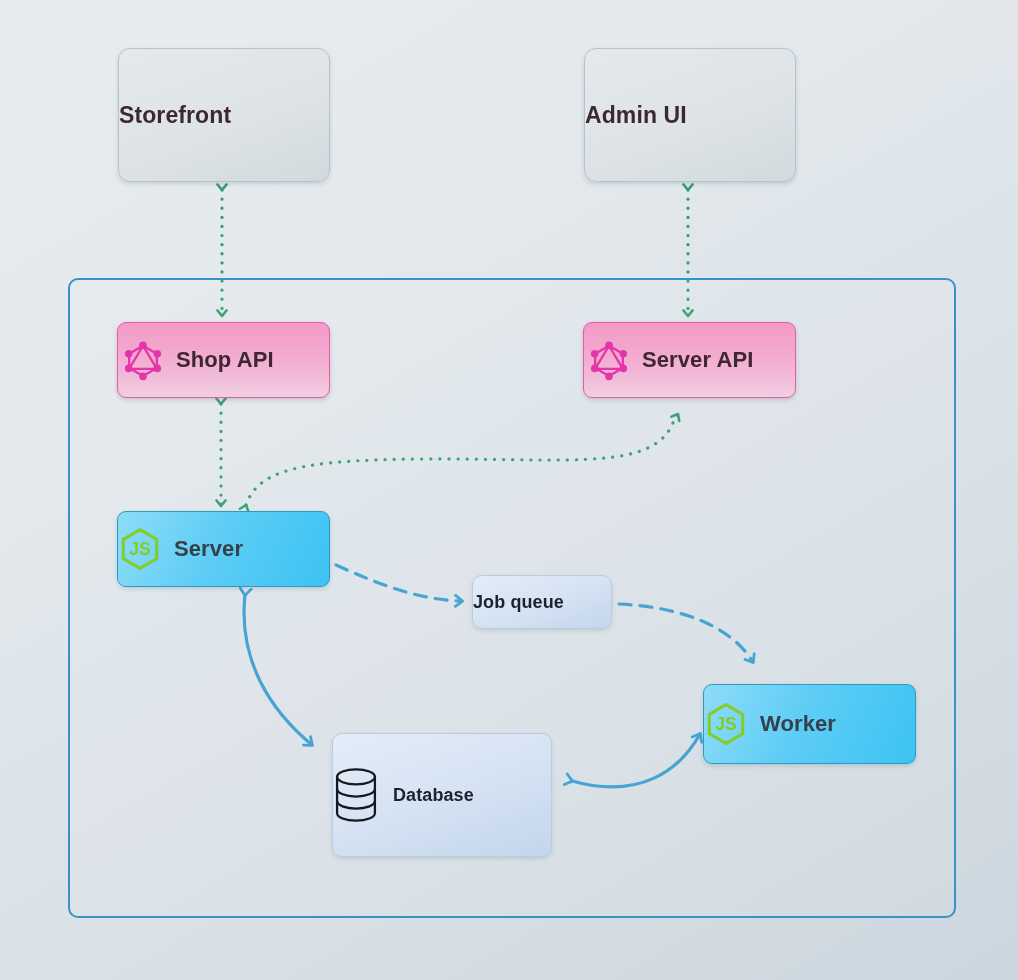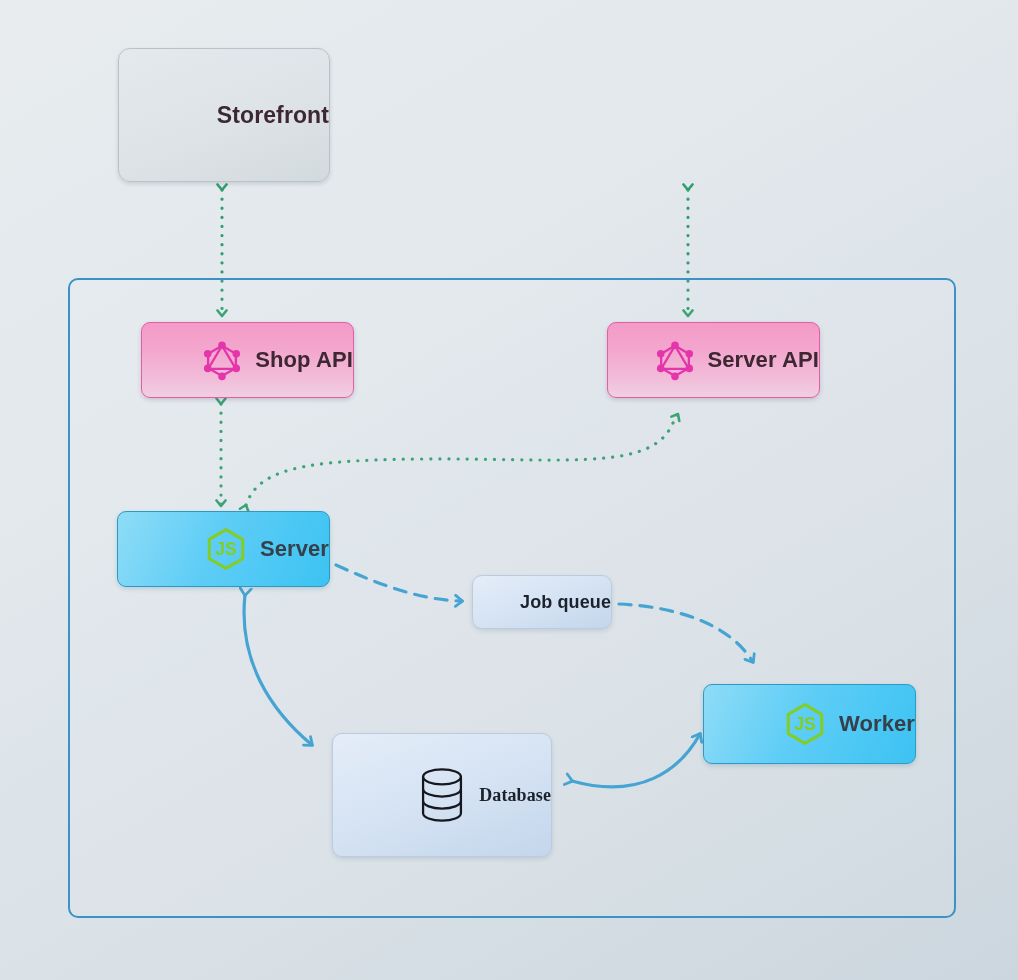--- a/index.html
+++ b/index.html
@@ -35,21 +35,21 @@
     background: rgba(255,255,255,0.06);
     box-sizing: border-box;
   }
 
   
   .node {
     position: absolute;
     box-sizing: border-box;
     display: flex;
     align-items: center;
-    justify-content: flex-end;
+    justify-content: flex-start;
     border-radius: 9px;
     font-weight: bold;
     letter-spacing: 0.1px;
   }
   .node .label { white-space: nowrap; }
 
   
   .node-client {
     background: linear-gradient(160deg, #e4e9ec 0%, #dde3e7 55%, #d3dade 100%);
     border: 1px solid #b9c2c8;
@@ -59,22 +59,21 @@
     box-shadow: 0 2px 4px rgba(80,95,110,0.20);
   }
 
   
   .node-api {
     background: linear-gradient(180deg, #f49ac8 0%, #f3a6cd 35%, #f2bcd9 75%, #f0cfe3 100%);
     border: 1px solid #e05fa5;
     color: #3d2733;
     font-size: 22px;
     box-shadow: 0 2px 4px rgba(120,60,100,0.22);
-    padding-left: 20px;
-    margin-left: 24px;
+    padding-left: 4px;
   }
 
   
   .node-service {
     background: linear-gradient(115deg, #8fdcf7 0%, #5ecdf6 45%, #3cc3f2 100%);
     border: 1px solid #2e9ac4;
     color: #35404a;
     font-size: 22px;
     box-shadow: 0 2px 4px rgba(50,110,140,0.22);
   }
@@ -145,20 +144,23 @@
       <path d="M572,781 C 640,800 680,770 700,734" fill="none" stroke="#3a9fd0" stroke-width="3.2" stroke-linecap="round" marker-start="url(#bArrow)" marker-end="url(#bArrow)"></path>
     </g>
   </svg>
 
   <div class="group-box" style="left:68px; top:278px; width:888px; height:640px;"></div>
 
   <div class="node node-client" style="left:118px; top:48px; width:212px; height:134px;">
     <span class="label">Storefront</span>
   </div>
 
+  <div class="node node-client" style="left:584px; top:48px; width:212px; height:134px;">
+    <span class="label">Admin UI</span>
+  </div>
 
   <div class="node node-api" style="left:117px; top:322px; width:213px; height:76px;">
     <span class="icon-slot">
       <svg width="42" height="42" viewBox="0 0 100 100" aria-hidden="true">
         <g stroke="#e535ab" stroke-width="5.5" fill="none" stroke-linecap="round">
           <line x1="50" y1="16" x2="17" y2="35"></line>
           <line x1="50" y1="16" x2="83" y2="35"></line>
           <line x1="17" y1="35" x2="17" y2="69"></line>
           <line x1="83" y1="35" x2="83" y2="69"></line>
           <line x1="17" y1="69" x2="50" y2="88"></line>
@@ -224,21 +226,21 @@
   <div class="node node-service" style="left:703px; top:684px; width:213px; height:80px;">
     <span class="icon-slot">
       <svg width="44" height="44" viewBox="0 0 100 100" aria-hidden="true">
         <path d="M50 6 L88 28 L88 72 L50 94 L12 72 L12 28 Z" fill="none" stroke="#83cd29" stroke-width="7" stroke-linejoin="round"></path>
         <text x="50" y="50" fill="#83cd29" font-family="'Liberation Sans', sans-serif" font-size="40" font-weight="bold" text-anchor="middle" dominant-baseline="central">JS</text>
       </svg>
     </span>
     <span class="label">Worker</span>
   </div>
 
-  <div class="node node-plain" style="left:332px; top:733px; width:220px; height:124px;font-family:Liberation Serif, serif;">
+  <div class="node node-plain" style="left:332px; top:733px; width:220px; height:124px;">
     <span class="icon-slot">
       <svg width="46" height="56" viewBox="0 0 60 74" aria-hidden="true">
         <g fill="none" stroke="#15181e" stroke-width="3">
           <ellipse cx="30" cy="13" rx="25" ry="10"></ellipse>
           <path d="M5,13 L5,61 C5,66.5 16.2,71 30,71 C43.8,71 55,66.5 55,61 L55,13"></path>
           <path d="M5,29 C5,34.5 16.2,39 30,39 C43.8,39 55,34.5 55,29"></path>
           <path d="M5,45 C5,50.5 16.2,55 30,55 C43.8,55 55,50.5 55,45"></path>
         </g>
       </svg>
     </span>

